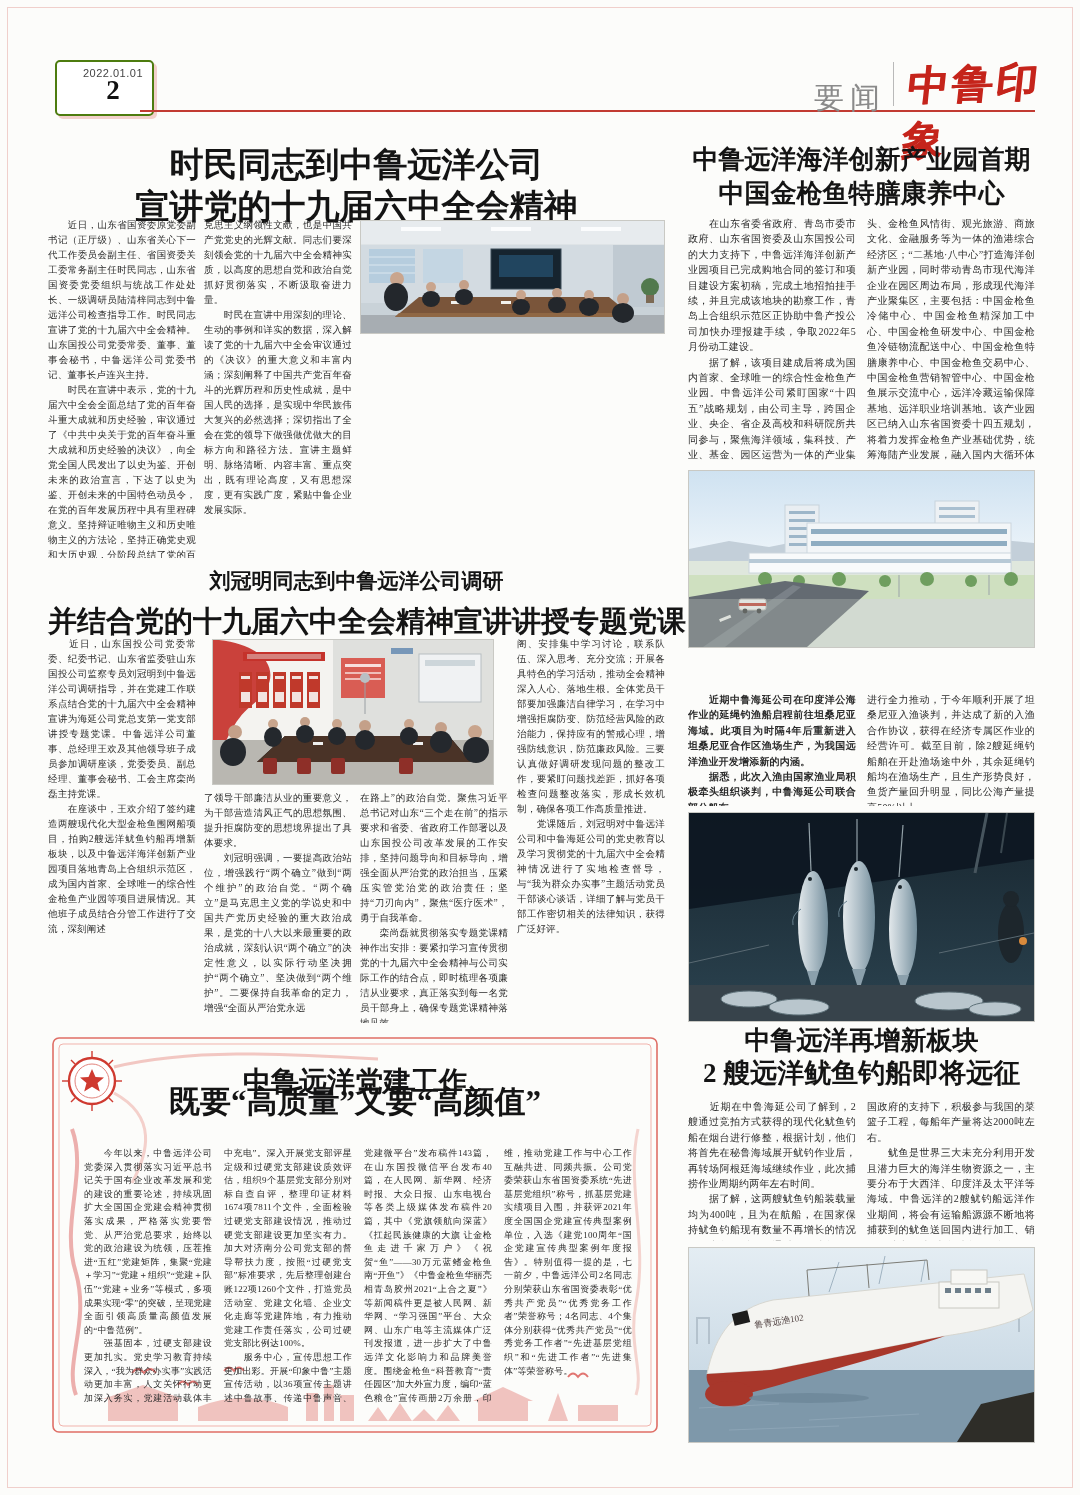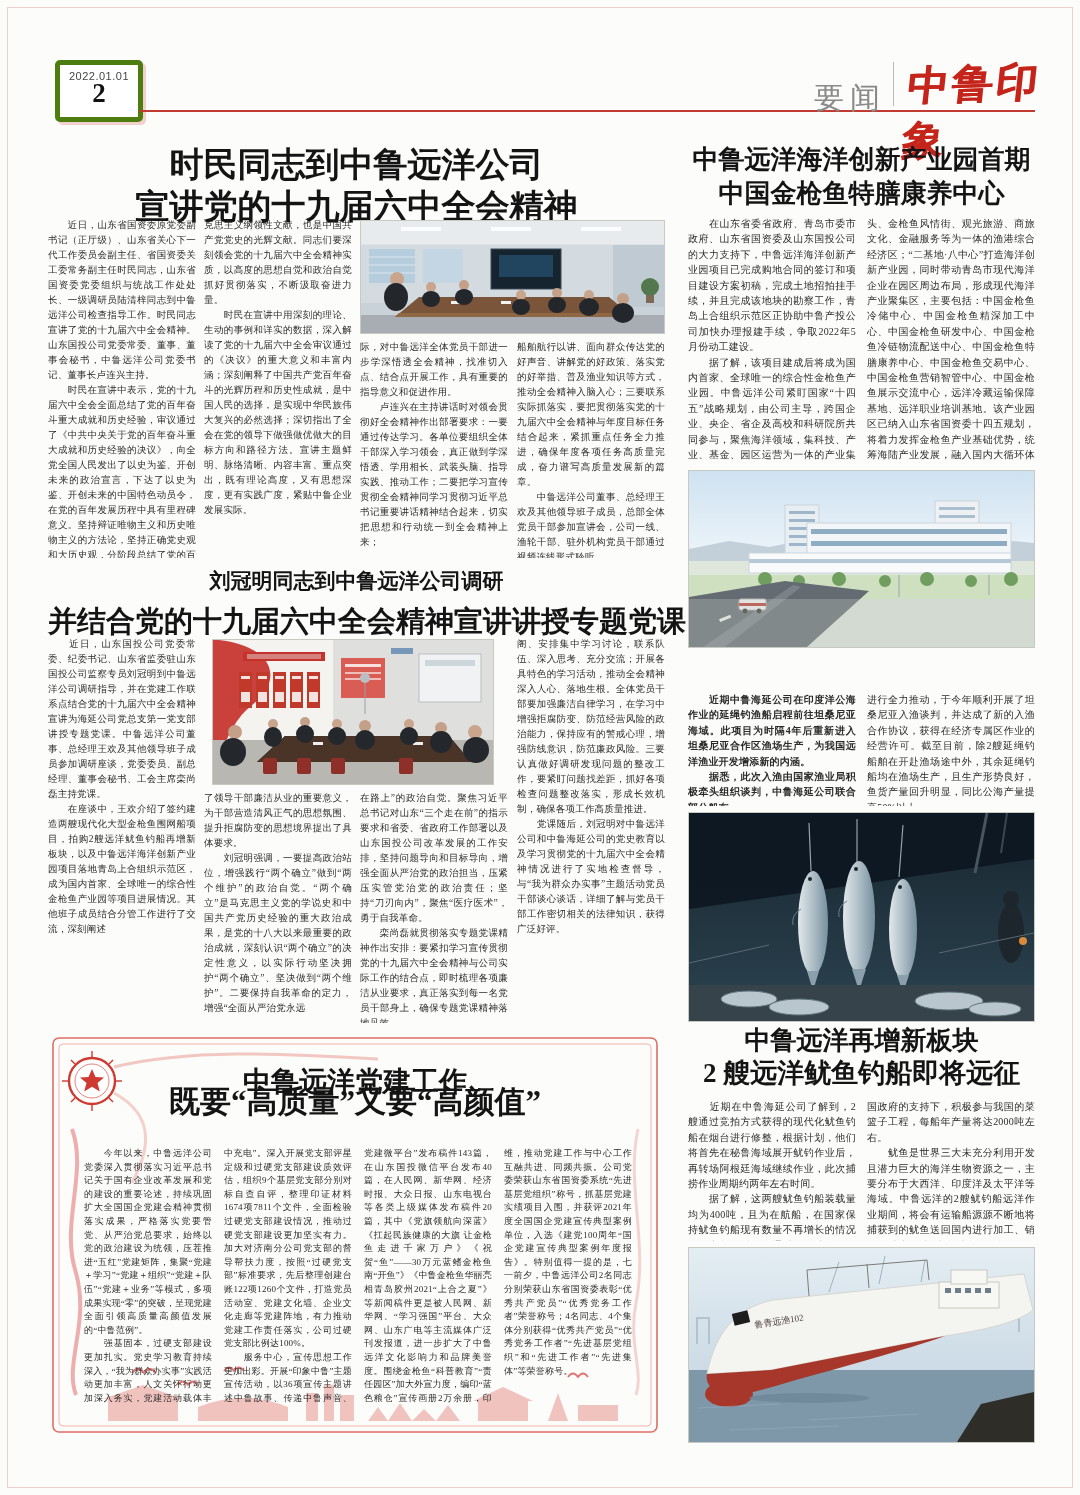--- a/index.html
+++ b/index.html
@@ -1,21 +1,21 @@
 <!DOCTYPE html>
 <html><head>
 <meta charset="utf-8">
 <style>
   html,body{margin:0;padding:0;background:#e9e7e2;}
   .page{position:relative;width:1080px;height:1495px;margin:0 auto;background:#fcfcfa;overflow:hidden;
         font-family:"Liberation Serif","DejaVu Serif",serif;color:#222;}
   .page-frame{position:absolute;left:7px;top:7px;right:7px;bottom:7px;border:1px solid #f0cfcb;pointer-events:none;}
   
-  .datebox{position:absolute;left:55px;top:60px;width:78px;height:52px;border:5px solid #4d7c0f;border-radius:5px;
-           background:#fff;box-shadow:3px 3px 0 #f2d0cb;text-align:center;}
+  .datebox{position:absolute;left:55px;top:60px;width:78px;height:52px;border:2px solid #4d7c0f;border-radius:5px;
+           background:#fff;box-shadow:3px 3px 0 #f2d0cb;text-align:center;padding-left:17px;}
   .datebox .d{font-family:"Liberation Sans",sans-serif;font-size:11px;color:#444;margin-top:5px;letter-spacing:.5px;}
   .datebox .n{font-size:27px;font-weight:bold;color:#111;line-height:22px;}
   .rule{position:absolute;left:140px;top:110px;width:895px;height:2px;background:#c23b32;}
   .section-label{position:absolute;left:814px;top:68px;font-family:"Liberation Sans",sans-serif;font-size:30px;color:#8a8a8a;letter-spacing:6px;margin-top:10px;}
   .head-div{position:absolute;left:893px;top:62px;width:1px;height:44px;background:#b9b9b9;}
   .masthead{position:absolute;left:905px;top:56px;font-size:41px;font-weight:900;color:#c5241b;
             font-family:"DejaVu Serif",serif;transform:skewX(-8deg) rotate(-2deg);letter-spacing:3px;
             text-shadow:1px 0 0 #c5241b;}
   
   .article{position:absolute;}
@@ -86,24 +86,20 @@
             <ellipse cx="196" cy="84" rx="9" ry="8"></ellipse>
           <circle cx="228" cy="74" r="5" fill="#c9a58d"></circle>
             <ellipse cx="228" cy="86" rx="10" ry="9"></ellipse>
           <circle cx="262" cy="78" r="6" fill="#c4a089"></circle>
             <ellipse cx="262" cy="92" rx="11" ry="10"></ellipse>
           <circle cx="36" cy="58" r="7" fill="#c9a58d"></circle>
             <ellipse cx="35" cy="76" rx="12" ry="14"></ellipse>
         </g>
       </svg>
     </div>
-    <div class="col" style="left:312px;top:200px;width:148px;height:218px;">际，对中鲁远洋全体党员干部进一步学深悟透全会精神，找准切入点、结合点开展工作，具有重要的指导意义和促进作用。
-　　卢连兴在主持讲话时对领会贯彻好全会精神作出部署要求：一要通过传达学习。各单位要组织全体干部深入学习领会，真正做到学深悟透、学用相长、武装头脑、指导实践、推动工作；二要把学习宣传贯彻全会精神同学习贯彻习近平总书记重要讲话精神结合起来，切实把思想和行动统一到全会精神上来；</div>
-    <div class="col" style="left:469px;top:200px;width:148px;height:218px;">船舶航行以讲、面向群众传达党的好声音、讲解党的好政策、落实党的好举措、普及渔业知识等方式，推动全会精神入脑入心；三要联系实际抓落实，要把贯彻落实党的十九届六中全会精神与年度目标任务结合起来，紧抓重点任务全力推进，确保年度各项任务高质量完成，奋力谱写高质量发展新的篇章。
-　　中鲁远洋公司董事、总经理王欢及其他领导班子成员，总部全体党员干部参加宣讲会，公司一线、渔轮干部、驻外机构党员干部通过视频连线形式聆听。</div>
   </div>
 
   <div class="article" style="left:48px;top:565px;width:617px;height:458px;">
     <div class="h1" style="top:2px;font-size:21px;">刘冠明同志到中鲁远洋公司调研</div>
     <div class="h2" style="top:37px;font-size:29px;">并结合党的十九届六中全会精神宣讲讲授专题党课</div>
     <div class="col" style="left:0;top:72px;width:148px;height:386px;">　　近日，山东国投公司党委常委、纪委书记、山东省监委驻山东国投公司监察专员刘冠明到中鲁远洋公司调研指导，并在党建工作联系点结合党的十九届六中全会精神宣讲为海延公司党总支第一党支部讲授专题党课。中鲁远洋公司董事、总经理王欢及其他领导班子成员参加调研座谈，党委委员、副总经理、董事会秘书、工会主席栾尚磊主持党课。
 　　在座谈中，王欢介绍了签约建造两艘现代化大型金枪鱼围网船项目，拍购2艘远洋鱿鱼钓船再增新板块，以及中鲁远洋海洋创新产业园项目落地青岛上合组织示范区，成为国内首家、全球唯一的综合性金枪鱼产业园等项目进展情况。其他班子成员结合分管工作进行了交流，深刻阐述</div>
     <div class="photo" style="left:164px;top:74px;width:280px;height:144px;">
       <svg width="280" height="144" viewBox="0 0 280 144">
         <rect width="280" height="144" fill="#e9e9e6"></rect>

